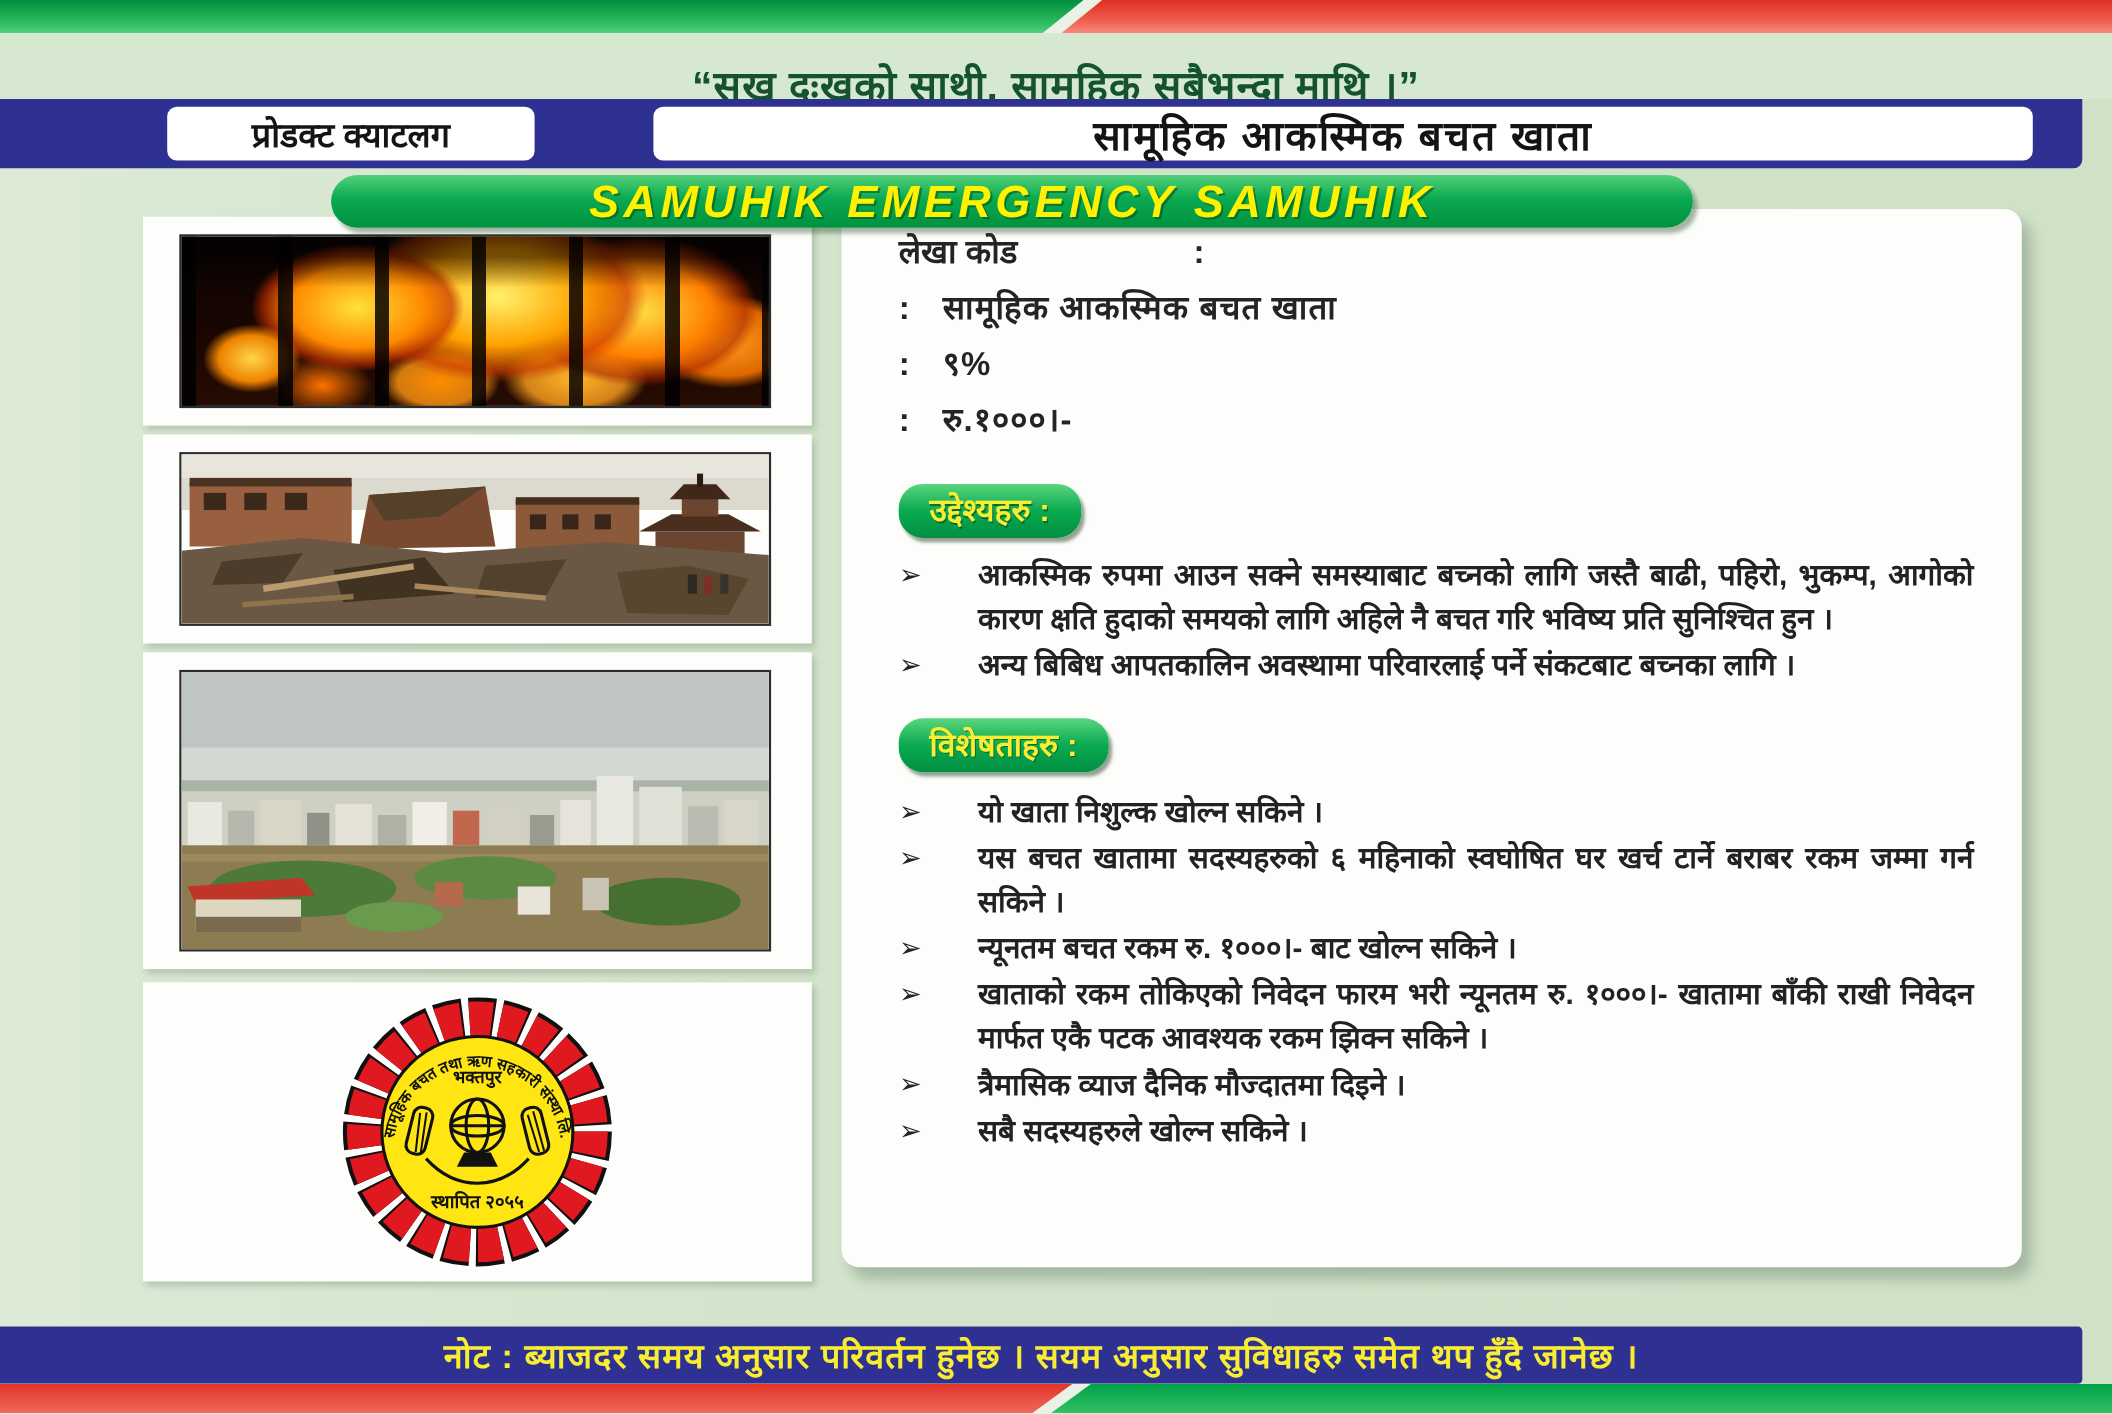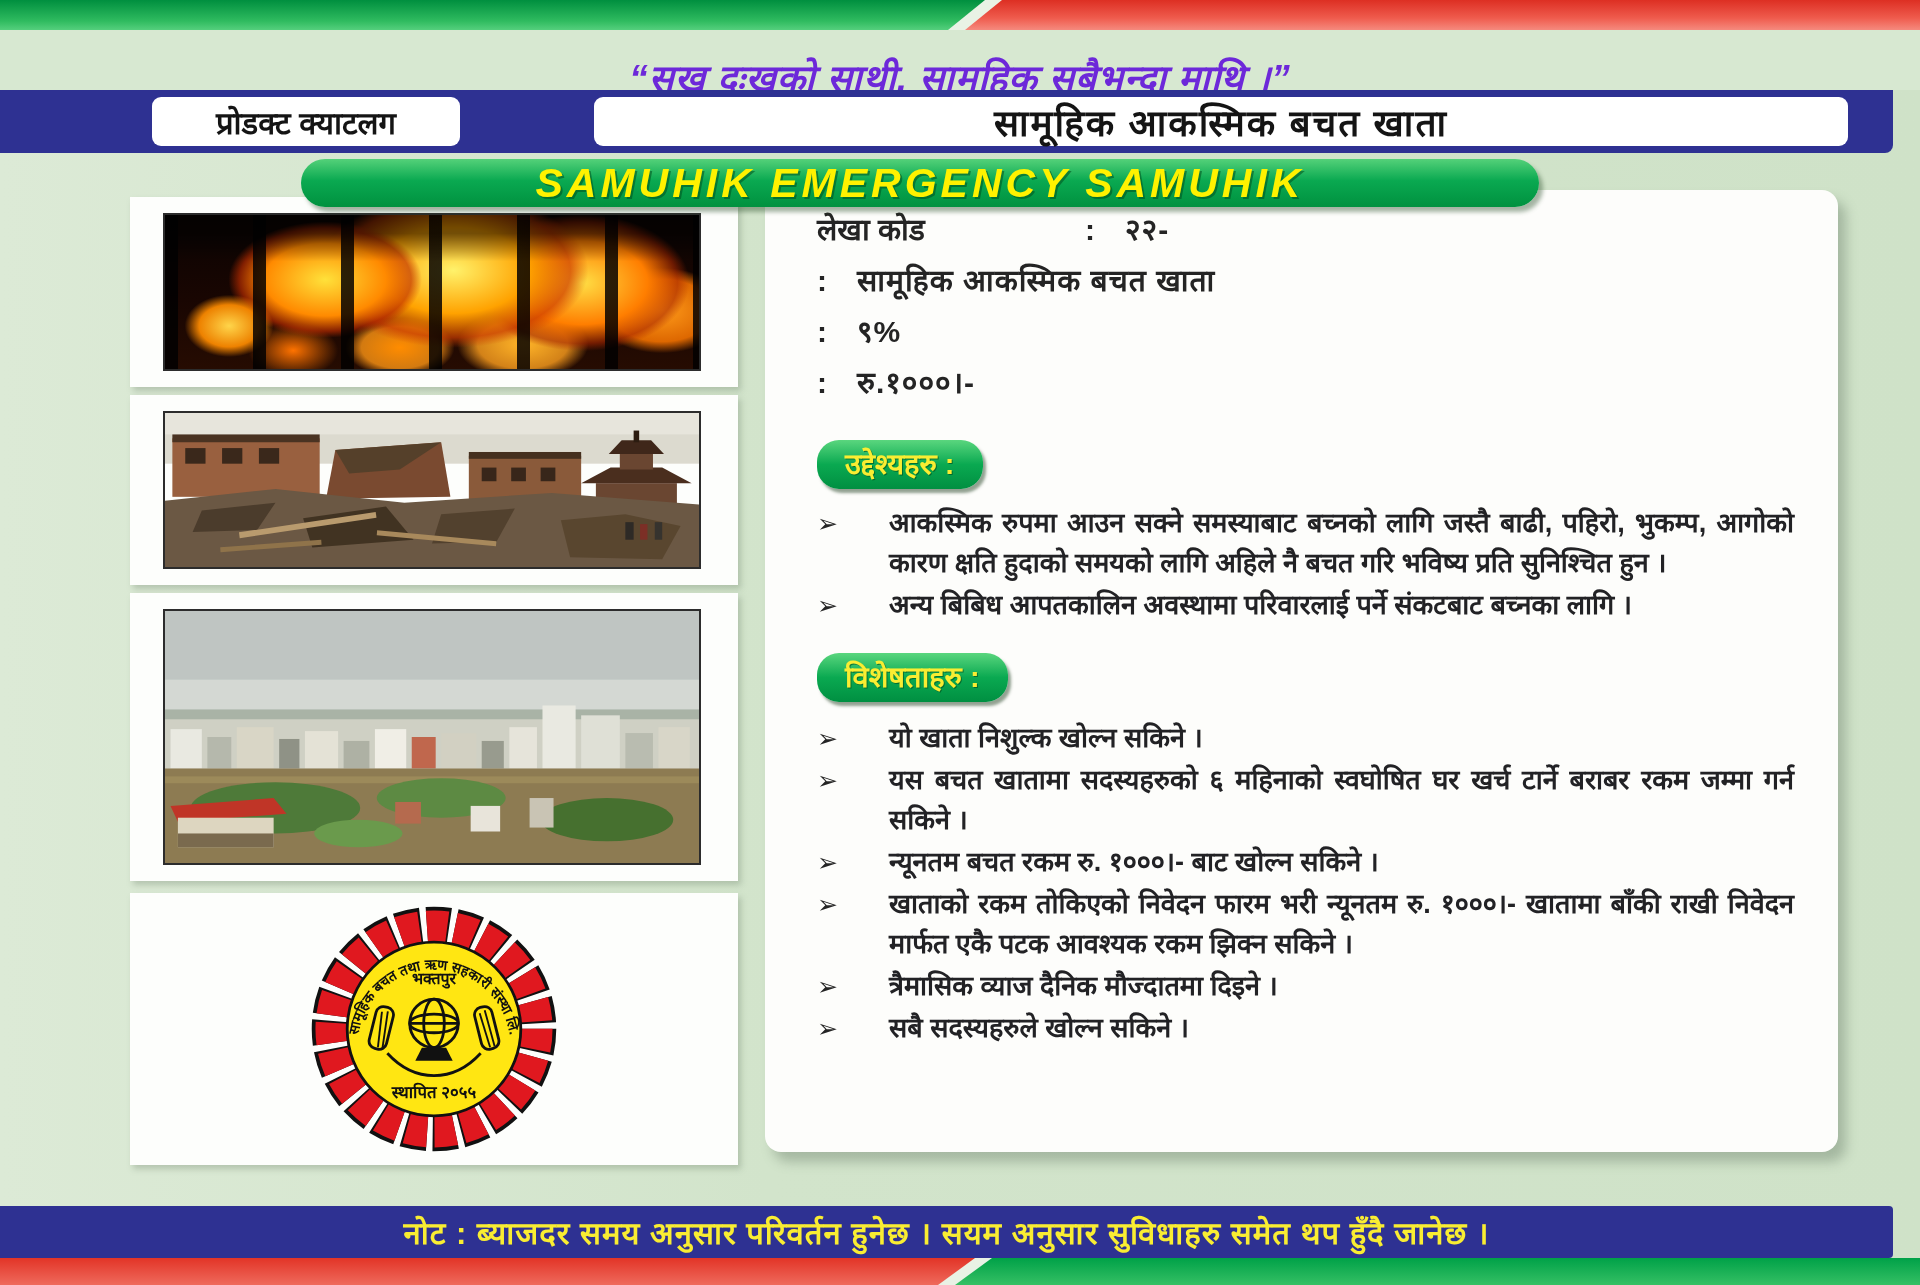--- a/index.html
+++ b/index.html
@@ -21,27 +21,27 @@
   .rib.r-top{background:linear-gradient(180deg,#dd2f23 0%,#ef5b4d 60%,#f58a7e 100%);
     clip-path:polygon(1002px 0,100% 0,100% 100%,965px 100%);}
   .rib.r-bot{background:linear-gradient(180deg,#e23427 0%,#ef6a5c 100%);
     clip-path:polygon(0 0,975px 0,938px 100%,0 100%);}
   .rib.g-bot{background:linear-gradient(180deg,#00a148 0%,#35c064 100%);
     clip-path:polygon(992px 0,100% 0,100% 100%,955px 100%);}
 
   
   .quote-band{top:30px;left:0;width:1920px;height:60px;background:#d7e8d1;
     display:flex;align-items:center;justify-content:center;}
-  .quote-band span{color:#6d28d9;font-size:37px;font-weight:700;font-style:italic;letter-spacing:1px;margin-top:32px;}
+  .quote-band span{color:#14532d;font-size:37px;font-weight:700;letter-spacing:1px;margin-top:32px;}
 
   
   .header-band{top:90px;left:0;width:1893px;height:63px;background:#2e3192;border-radius:0 0 8px 0;}
   .hbox{position:absolute;top:7px;height:49px;background:#ffffff;border-radius:9px;
     display:flex;align-items:center;justify-content:center;}
-  .hbox.l{left:152px;width:308px;}
+  .hbox.l{left:152px;width:334px;}
   .hbox.r{left:594px;width:1254px;}
   .hbox span{color:#141414;font-weight:700;}
   .hbox.l span{font-size:31px;}
   .hbox.r span{font-size:37px;letter-spacing:2px;}
 
   
   .banner-pill{top:159px;left:301px;width:1238px;height:48px;border-radius:26px;
     background:linear-gradient(180deg,#54d179 0%,#0aa951 45%,#00913f 100%);
     display:flex;align-items:center;justify-content:center;
     box-shadow:4px 5px 4px rgba(55,90,55,.45);z-index:3;}
@@ -231,21 +231,20 @@
     </g>
     <text x="0" y="74" text-anchor="middle" font-size="18" font-weight="bold" fill="#111111" font-family="Liberation Sans, DejaVu Sans, sans-serif">स्थापित २०५५</text>
   </svg>
 </div>
 
 <div class="abs right-card">
 
   <div class="drow">
     <span class="lb">लेखा कोड</span>
     <span class="sp">:</span>
-    <span class="vl">२२-</span>
   </div>
   <div class="drow">
     <span class="sp">:</span>
     <span class="vl">सामूहिक आकस्मिक बचत खाता</span>
   </div>
   <div class="drow">
     <span class="sp">:</span>
     <span class="vl">९%</span>
   </div>
   <div class="drow">

